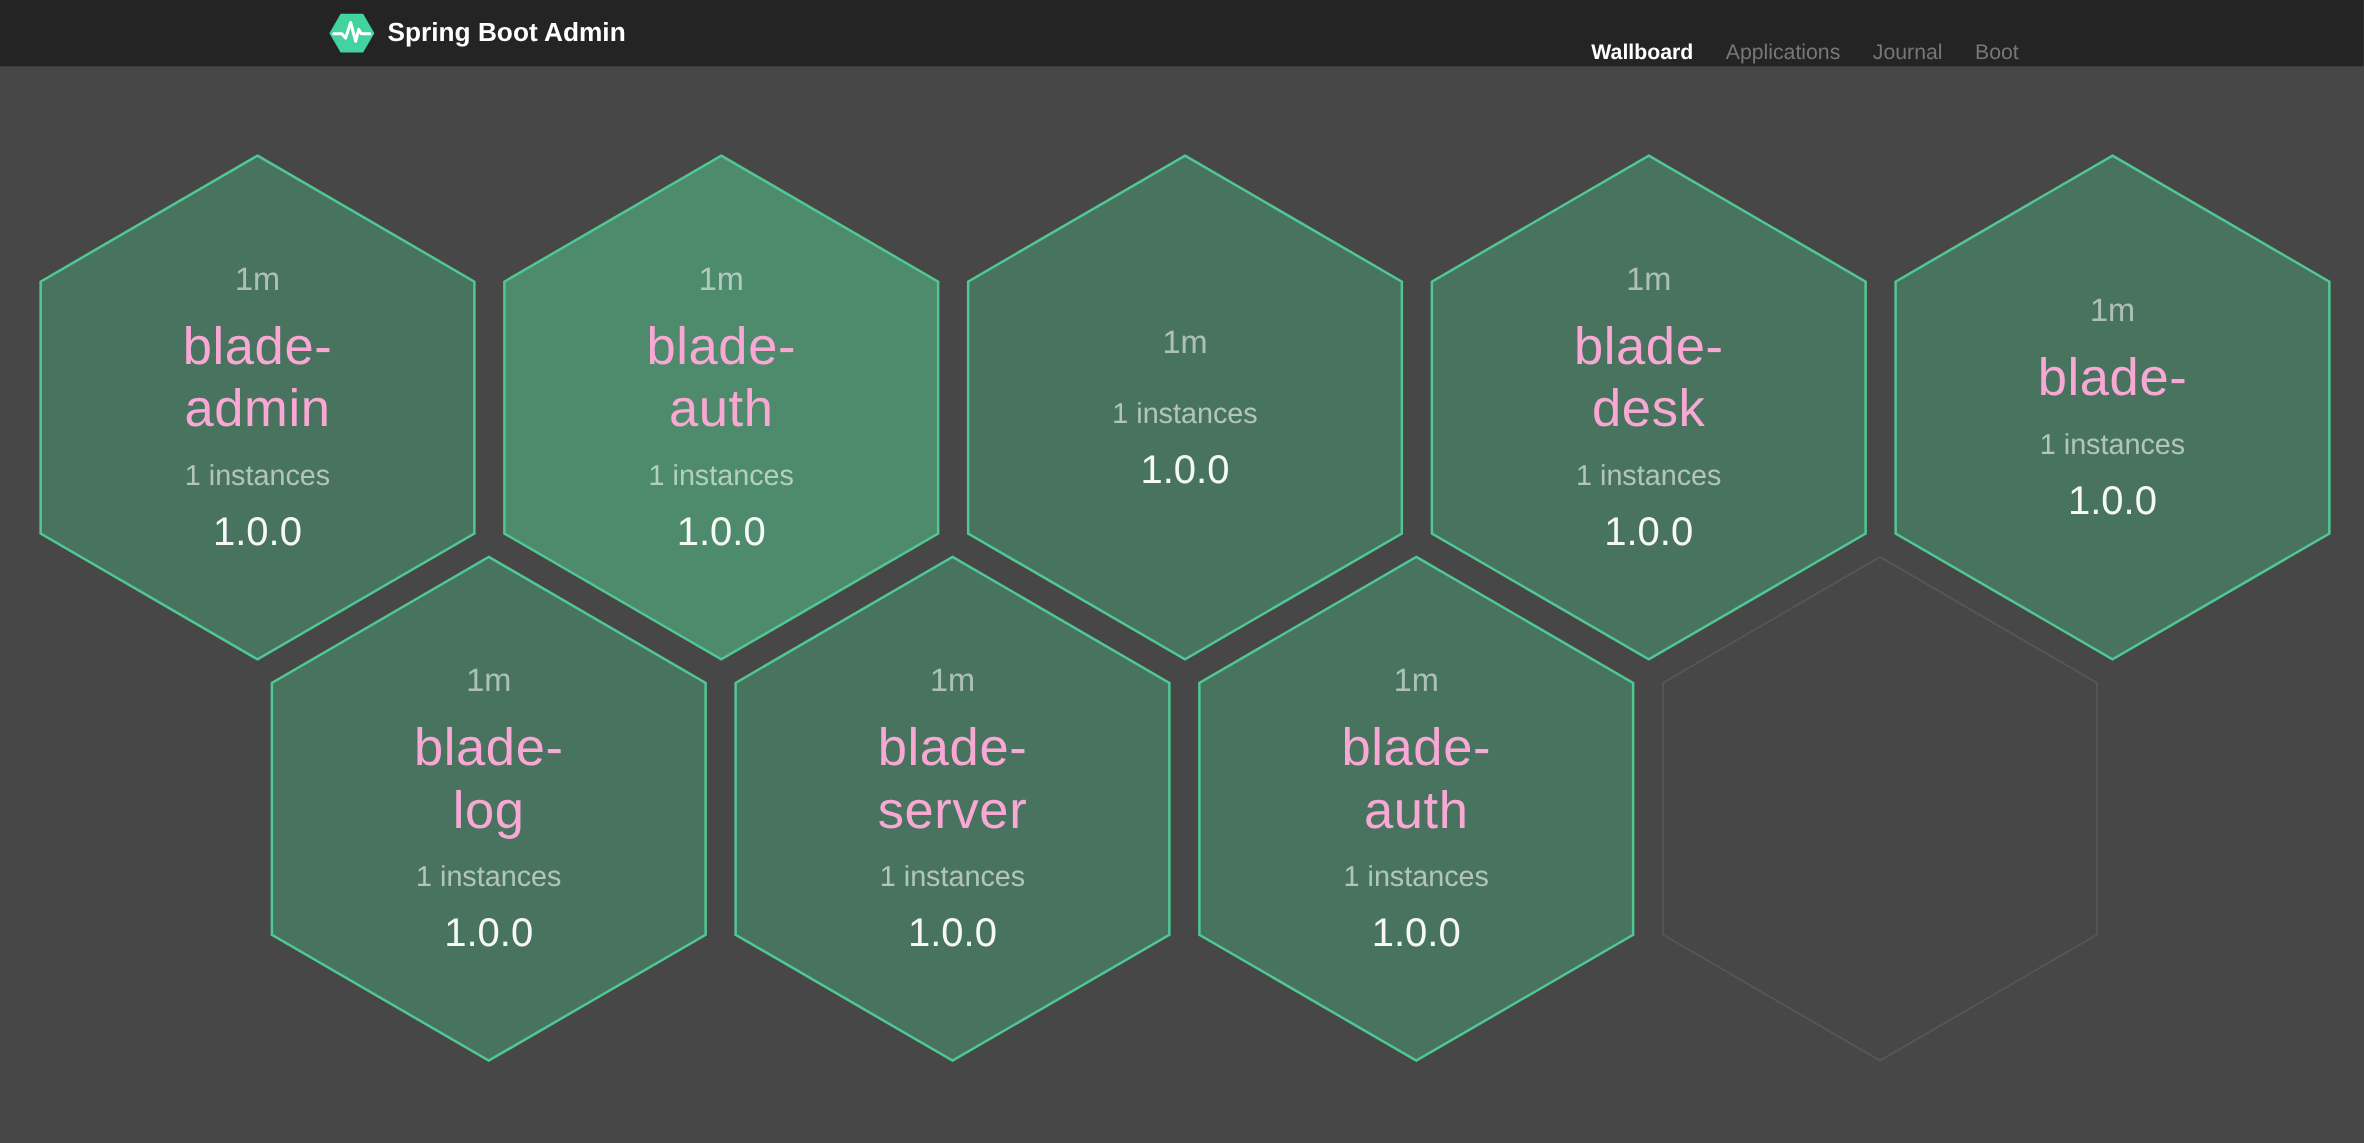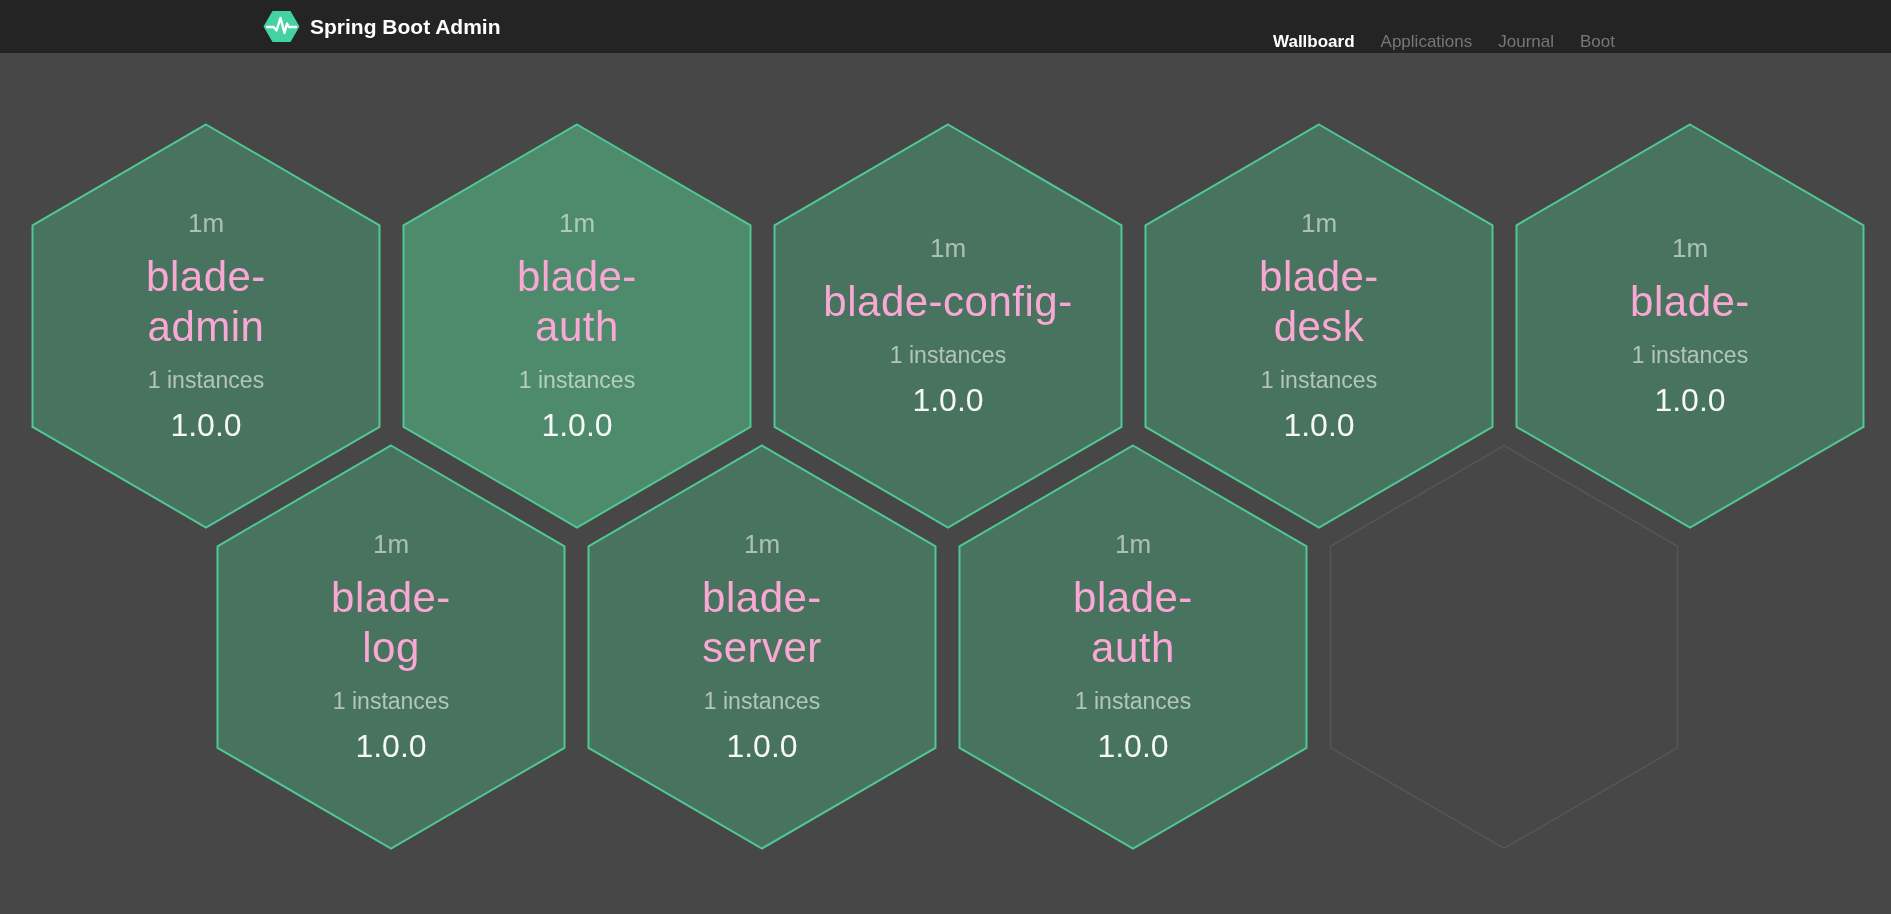--- a/index.html
+++ b/index.html
@@ -146,21 +146,20 @@
         <div class="hex-version">1.0.0</div>
       </div>
     </div>
     <div class="hex" style="left: 773px; top: 70px;">
       <svg width="350" height="406">
         <polygon points="175,1.5 348.5,102.3 348.5,303.8 175,404.5 1.5,303.8 1.5,102.3" fill="#48735f" stroke="#50c894" stroke-width="2"></polygon>
       </svg>
       <div class="hex-content">
         <div class="hex-uptime">1m</div>
         <div class="hex-name">
-          <div>blade-config-</div>
         </div>
         <div class="hex-instances">1 instances</div>
         <div class="hex-version">1.0.0</div>
       </div>
     </div>
     <div class="hex" style="left: 1144px; top: 70px;">
       <svg width="350" height="406">
         <polygon points="175,1.5 348.5,102.3 348.5,303.8 175,404.5 1.5,303.8 1.5,102.3" fill="#48735f" stroke="#50c894" stroke-width="2"></polygon>
       </svg>
       <div class="hex-content">

